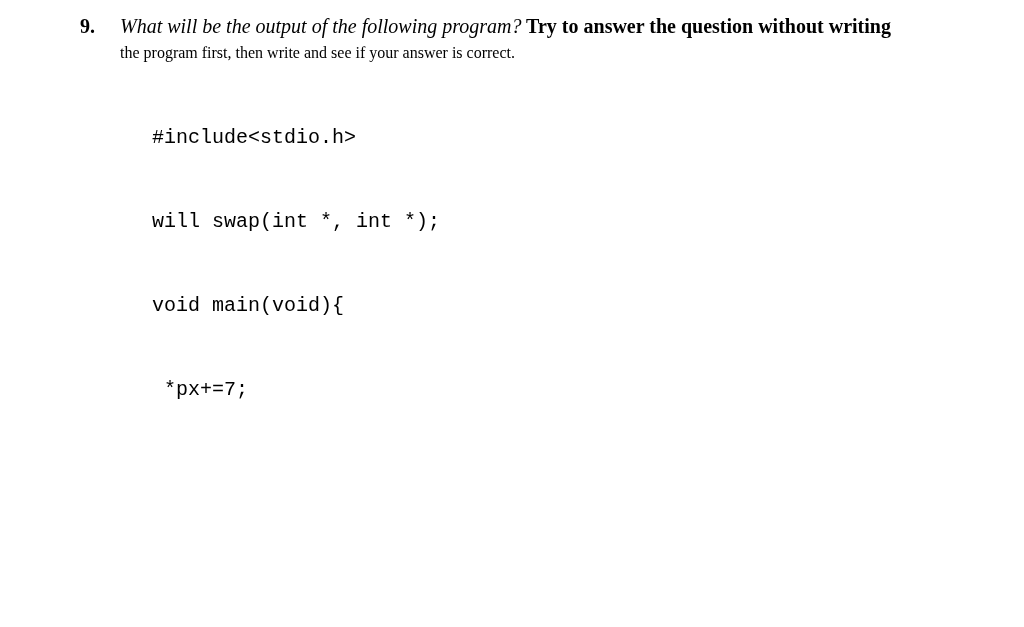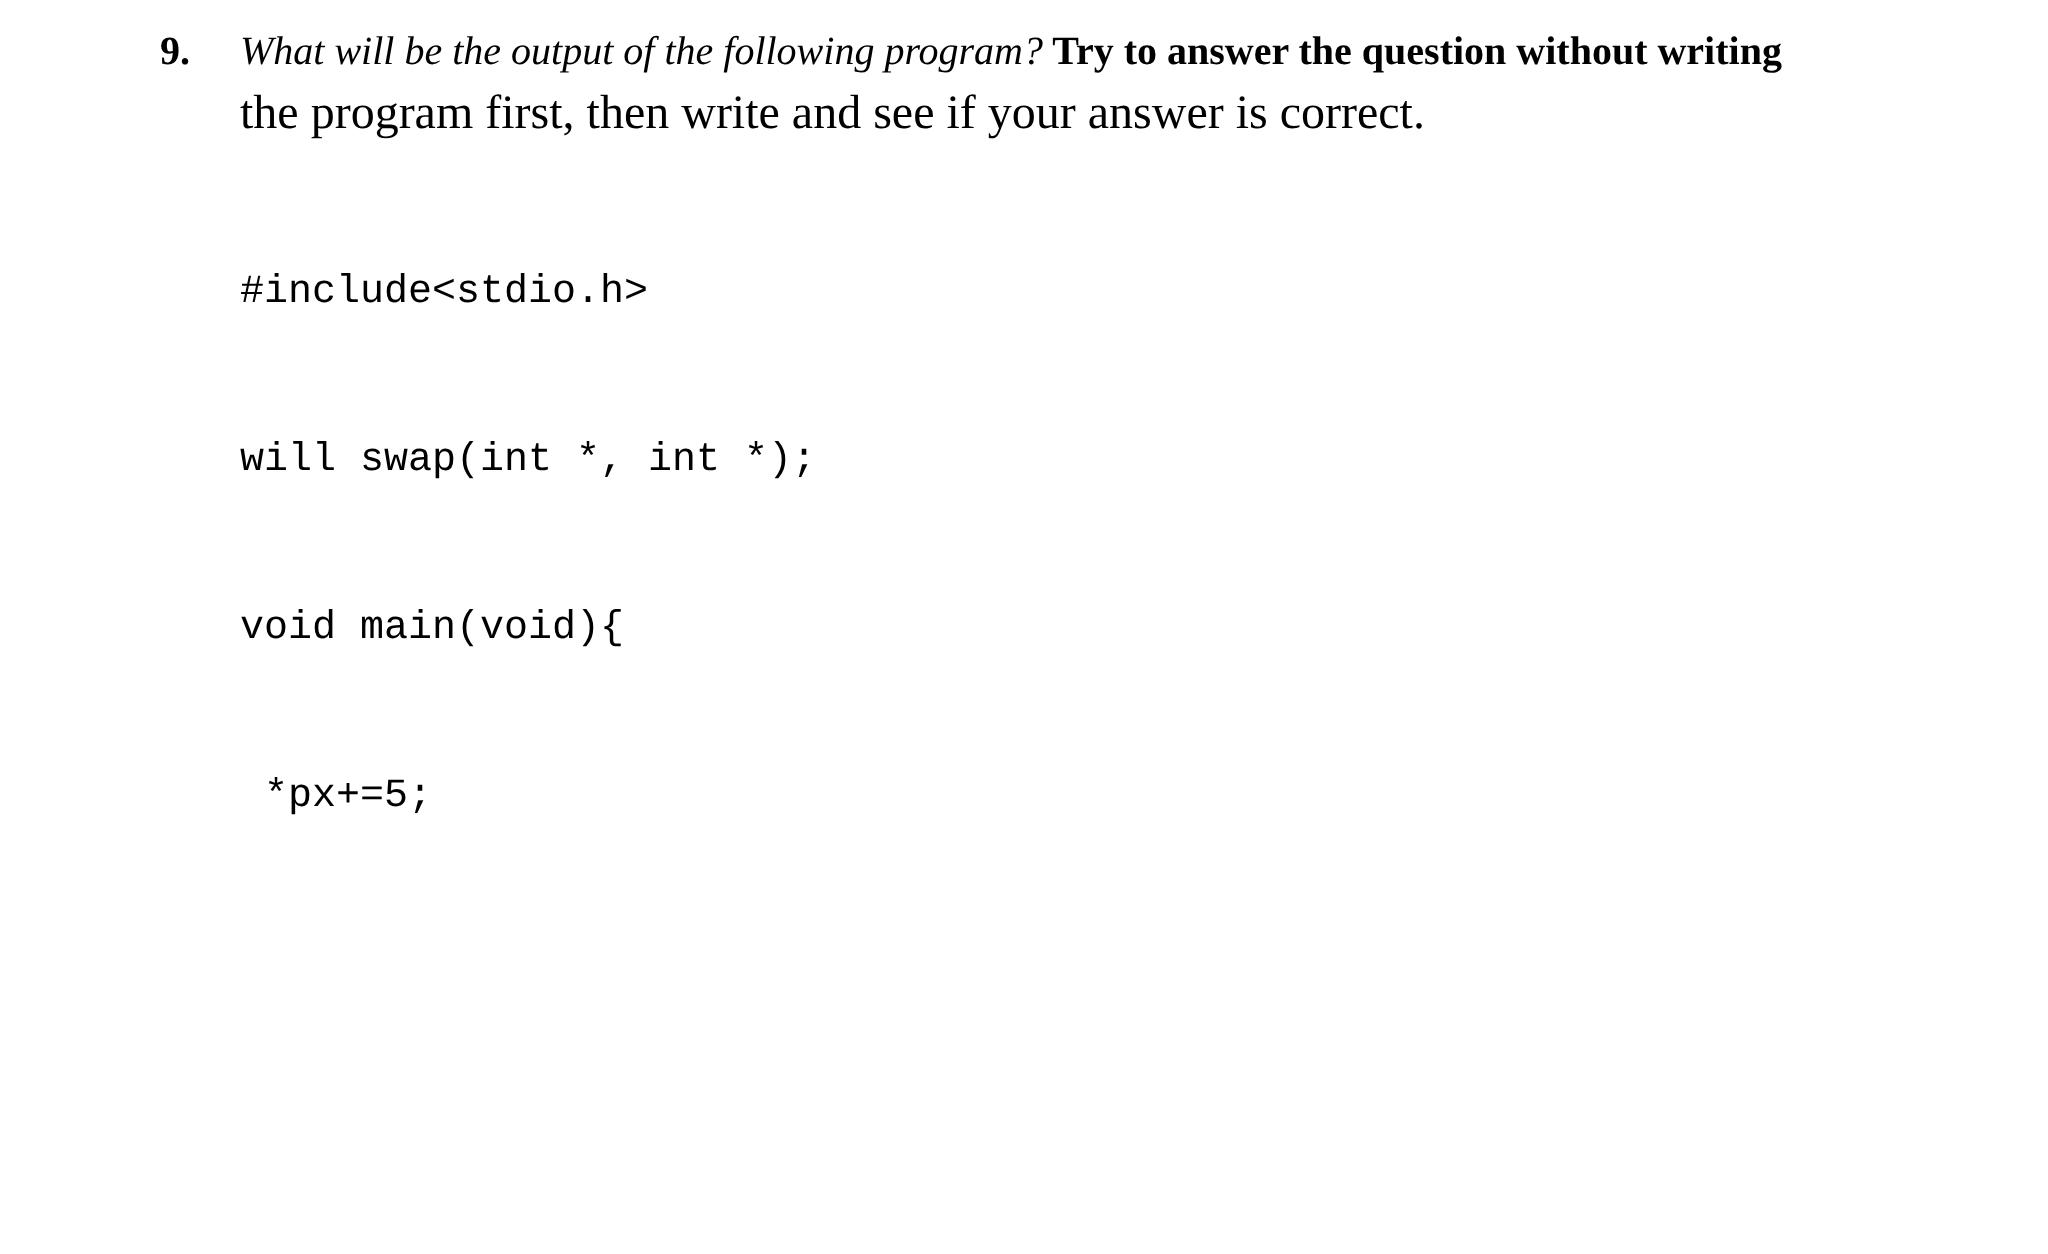--- a/index.html
+++ b/index.html
@@ -36,33 +36,34 @@
       font-family: Georgia, 'Times New Roman', serif;
       text-align: center;
     }
     .qtext-upright {
       font-style: normal;
       font-family: Georgia, 'Times New Roman', serif;
       font-weight: bold;
     }
     .qtext-line2 {
       font-family: Georgia, 'Times New Roman', serif;
-      font-size: 24px;
+      font-size: 16px;
       margin-left: 40px;
       margin-bottom: 6px;
     }
     .code-block {
       margin-left: 40px;
       font-family: 'Courier New', Courier, monospace;
       font-size: 20px;
       line-height: 1.4;
       white-space: pre;
     }
     .code-line {
       display: block;
+      margin-left: 32px;
     }
     .serif-comment {
       font-family: Georgia, 'Times New Roman', serif;
     }
     .mono {
       font-family: 'Courier New', Courier, monospace;
     }
   </style>
 </head>
 <body>
@@ -74,21 +75,21 @@
     <span class="qtext-container">
       <span class="qtext-italic">What will be the output of the following program?</span><span class="qtext-upright"> Try to answer the question without writing</span>
     </span>
   </div>
   <div class="qtext-line2">the program first, then write and see if your answer is correct.</div>
 
   <div class="code-block">
     <span class="code-line">#include&lt;stdio.h&gt;</span>
     <span class="code-line">will swap(int *, int *);</span>
     <span class="code-line">void main(void){</span>
-    <span class="code-line"> *px+=5;</span>
+    <span class="code-line"> *px+=7;</span>
     
     
     
     
     
     
     
     
     
     

